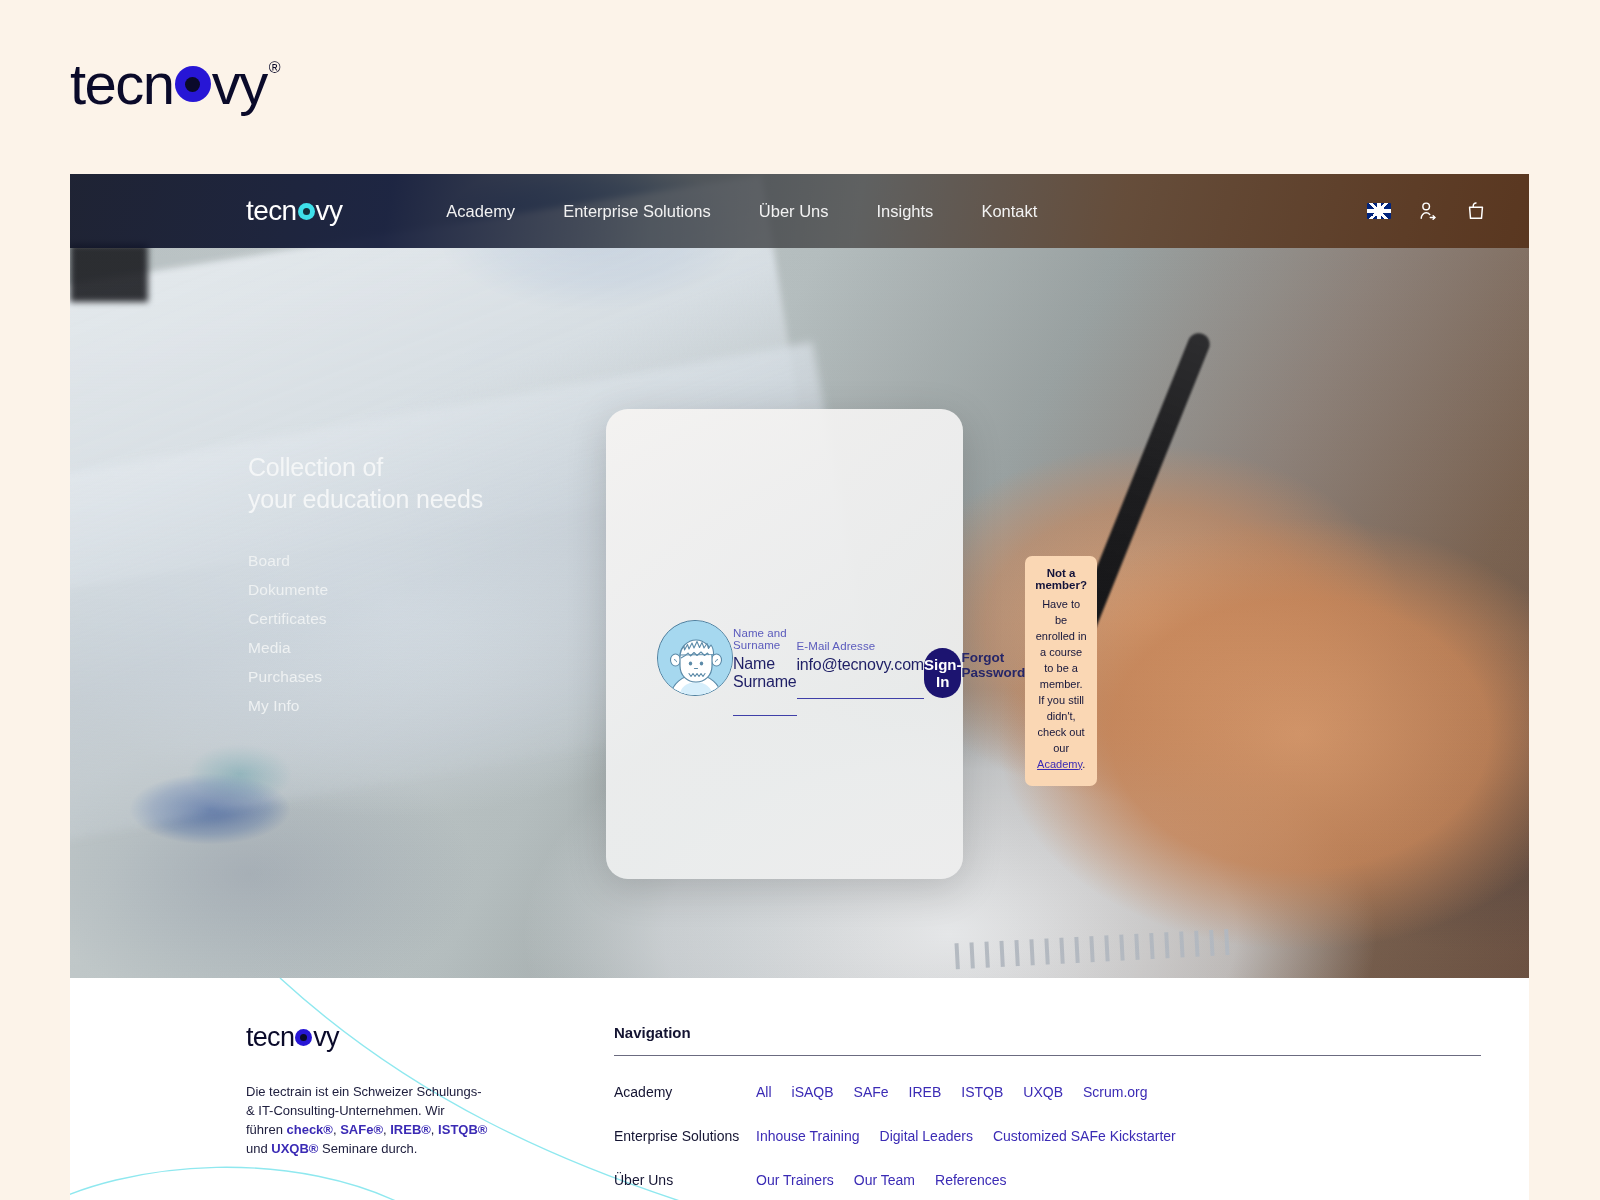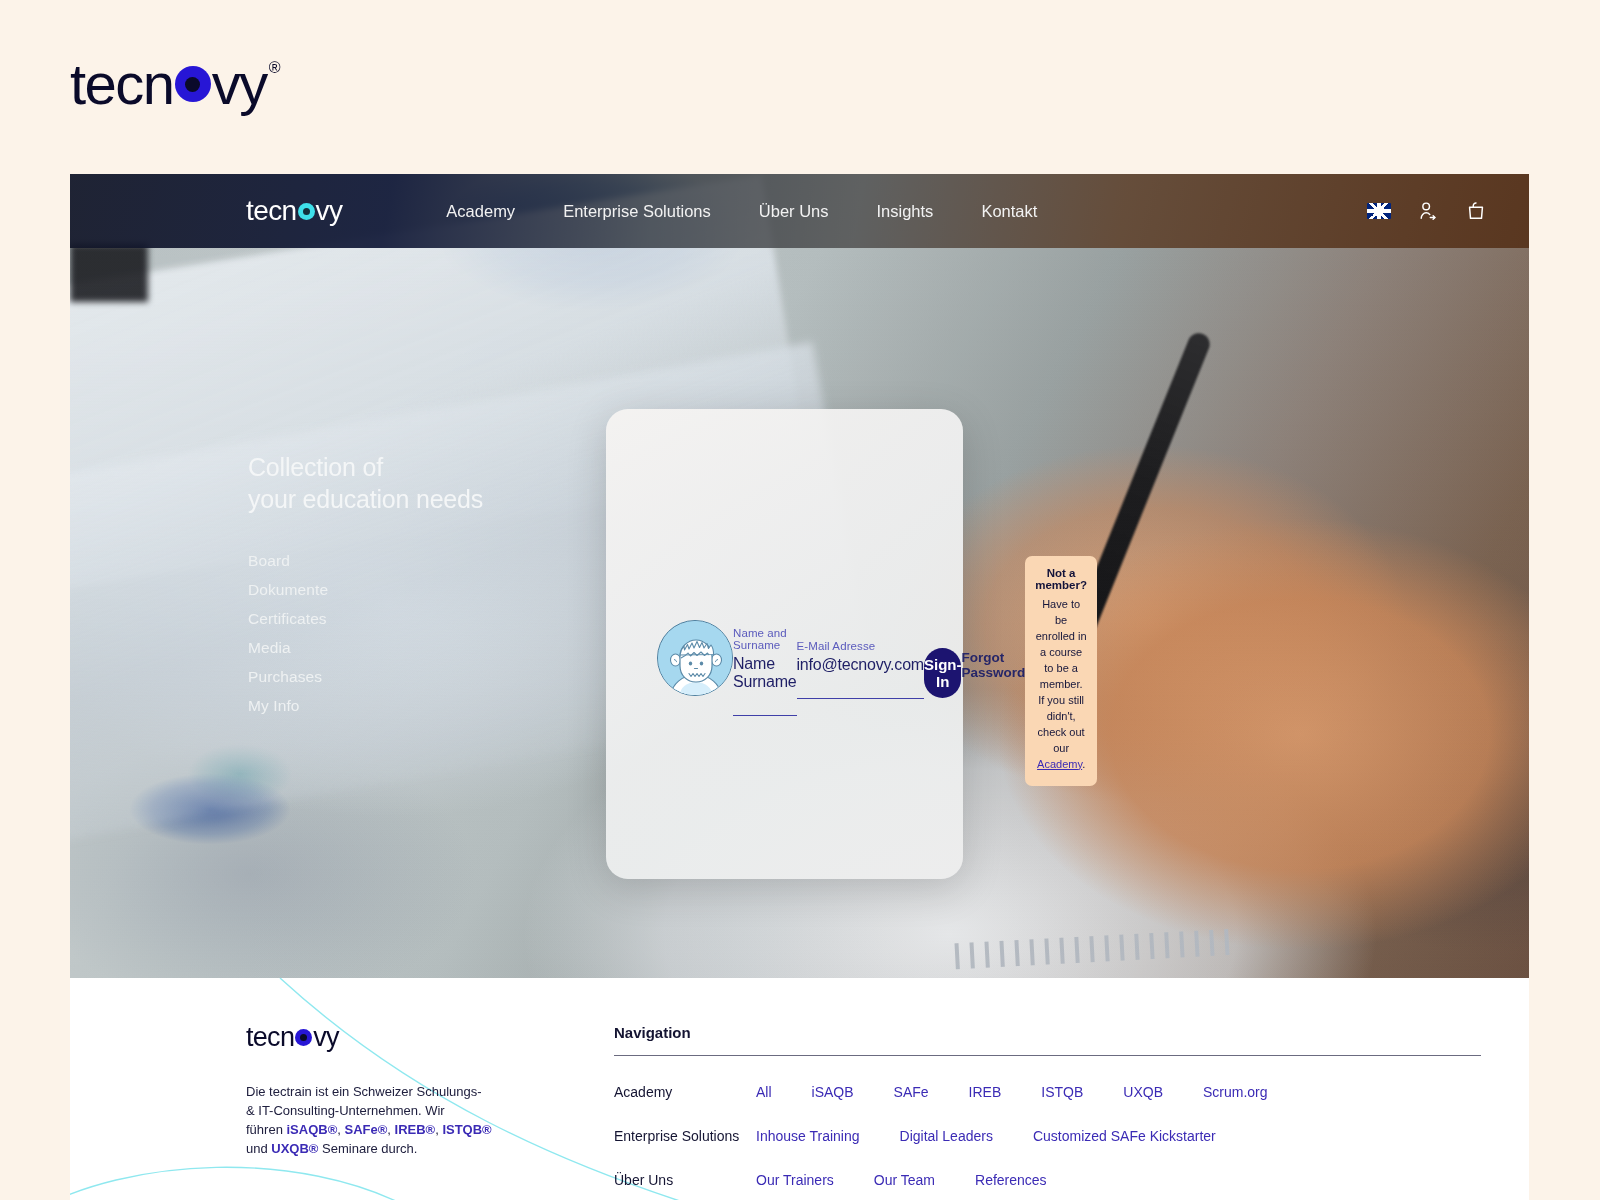--- a/index.html
+++ b/index.html
@@ -389,21 +389,21 @@
     display: flex;
     align-items: baseline;
     margin-top: 28px;
   }
   .nav-row-label {
     width: 142px;
     flex-shrink: 0;
     font-size: 14px;
     color: #141432;
   }
-  .nav-row-links { display: flex; gap: 40px; flex-wrap: wrap; }
+  .nav-row-links { display: flex; gap: 20px; flex-wrap: wrap; }
   .nav-row-link {
     font-size: 14px;
     color: #3b2bb5;
     text-decoration: none;
     cursor: pointer;
     white-space: nowrap;
   }
 </style>
 </head>
 <body>
@@ -538,21 +538,21 @@
 
     <div class="foot-left">
       <div class="foot-logo">
         <span>tecn</span>
         <span class="logo-dot"></span>
         <span>vy</span>
       </div>
       <div class="foot-desc">
         <span>Die tectrain ist ein Schweizer Schulungs-</span><br>
         <span>&amp; IT-Consulting-Unternehmen. Wir</span><br>
-        <span>führen </span><span class="cert">iSAQB®</span><span>, </span><span class="cert">SAFe®</span><span>, </span><span class="cert">IREB®</span><span>, </span><span class="cert">ISTQB®</span><br>
+        <span>führen </span><span class="cert">check®</span><span>, </span><span class="cert">SAFe®</span><span>, </span><span class="cert">IREB®</span><span>, </span><span class="cert">ISTQB®</span><br>
         <span>und </span><span class="cert">UXQB®</span><span> Seminare durch.</span>
       </div>
     </div>
 
     <div class="foot-right">
       <div class="nav-heading">Navigation</div>
 
       <div class="nav-row">
         <div class="nav-row-label">Academy</div>
         <div class="nav-row-links">

